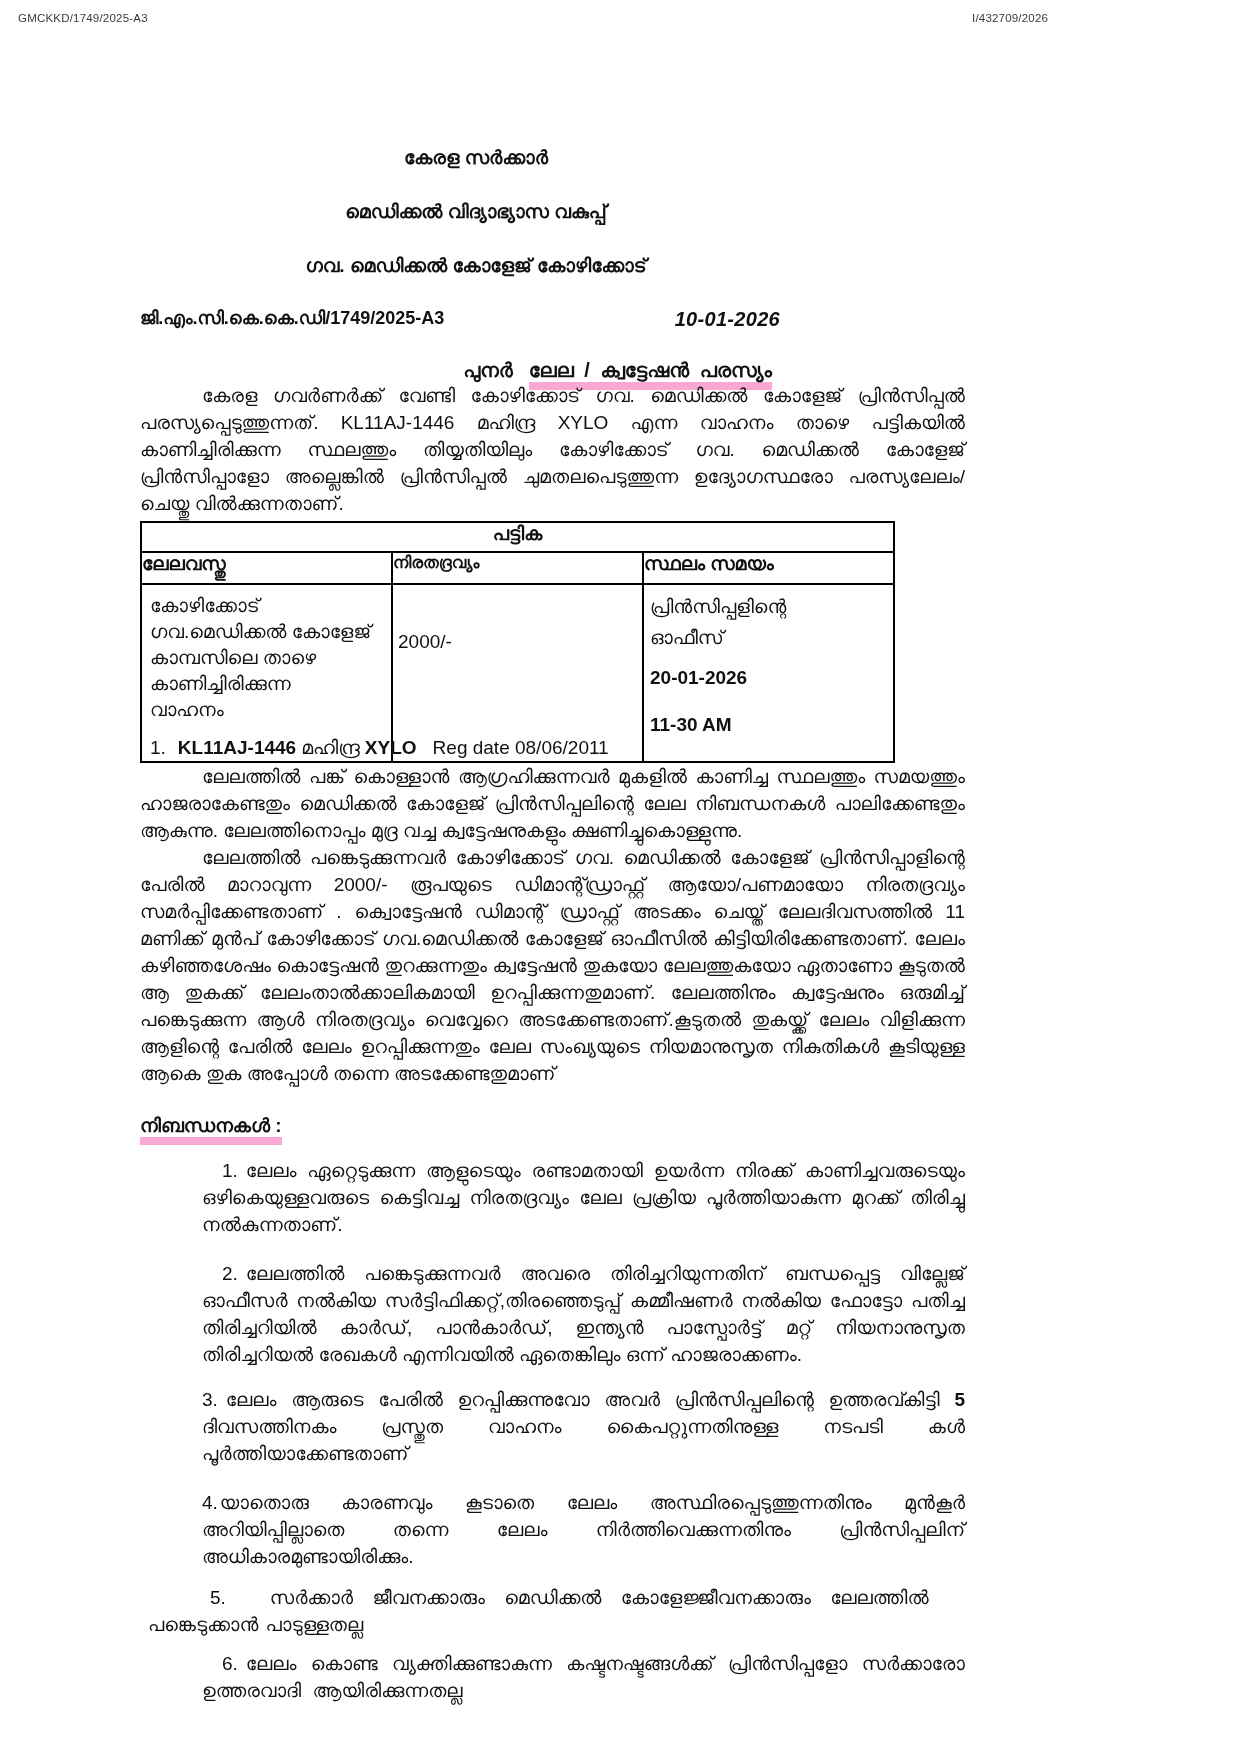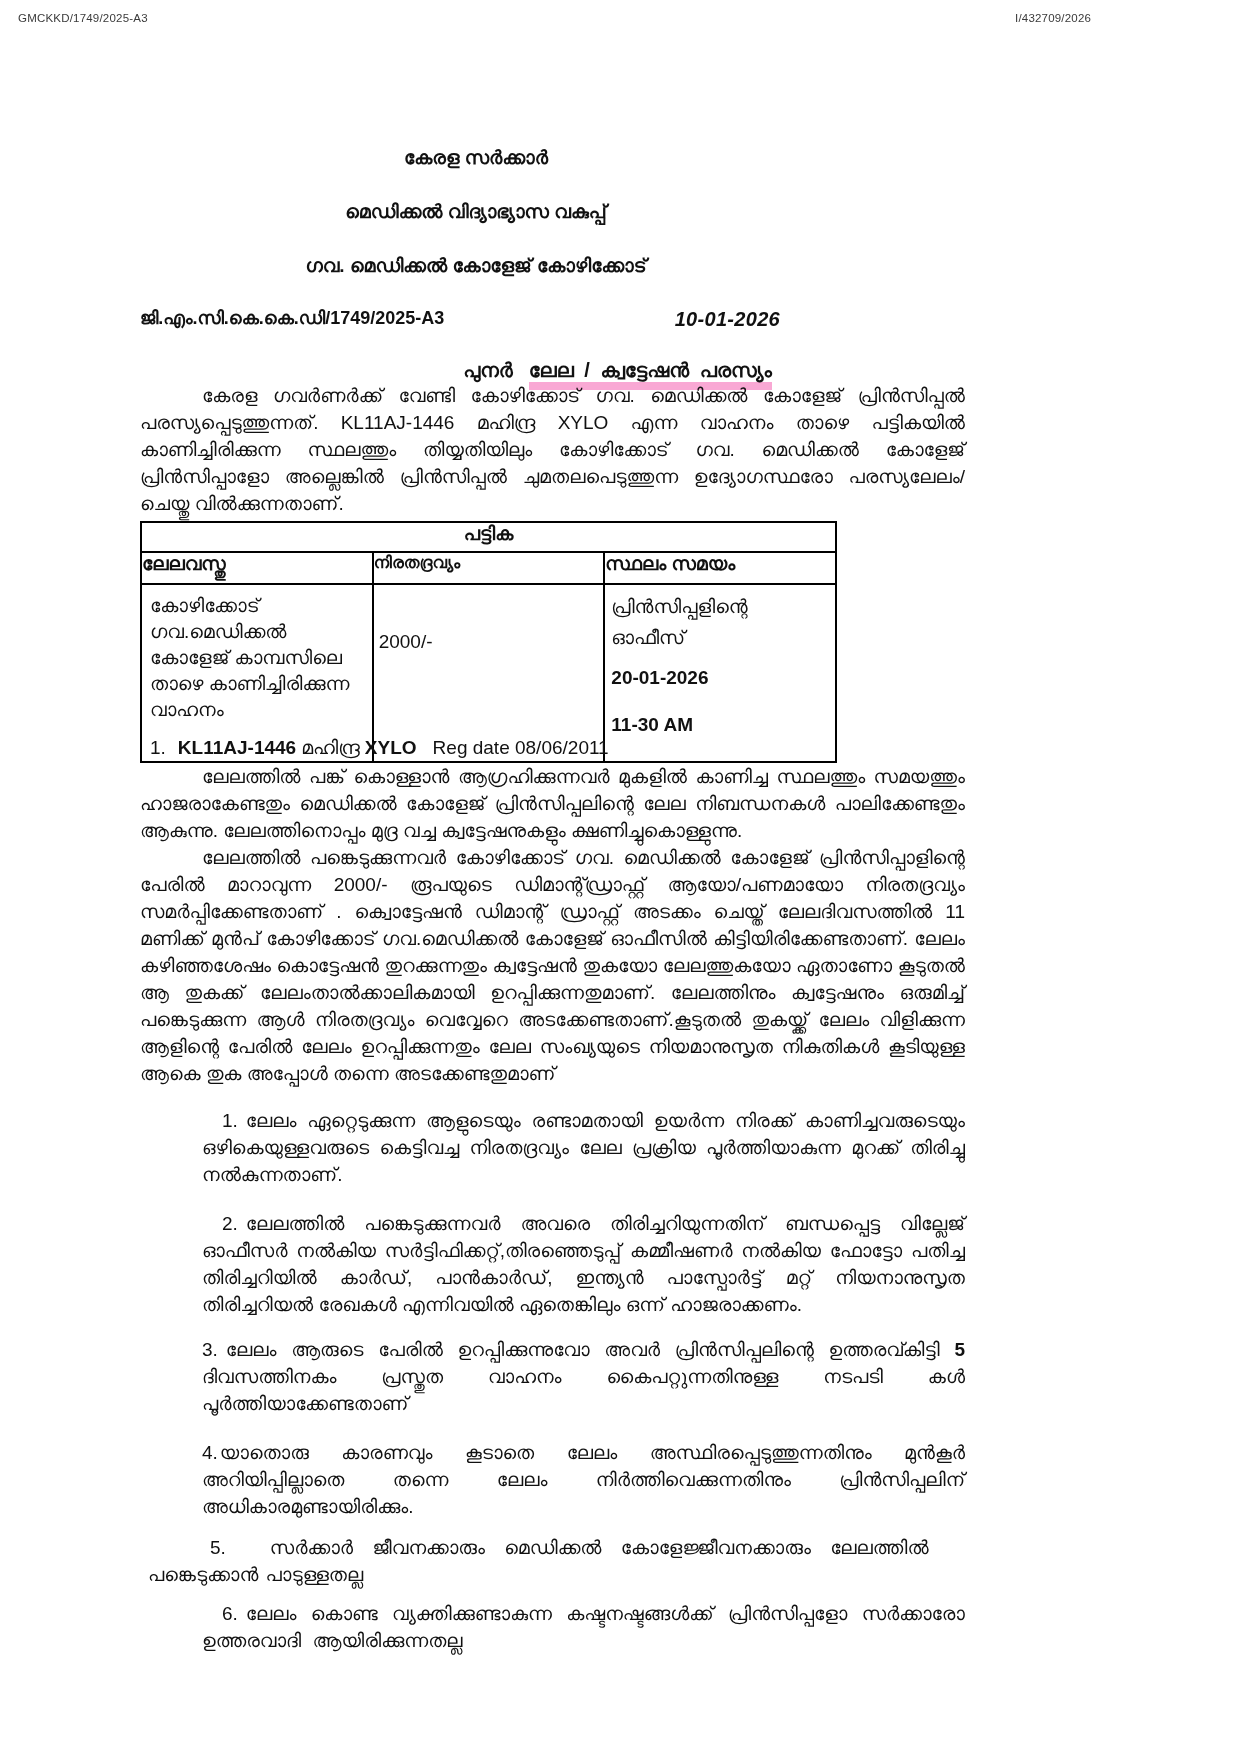--- a/index.html
+++ b/index.html
@@ -7,38 +7,38 @@
     position:relative;
     width:1240px;height:1755px;
     margin:0 auto;
     background:#ffffff;
     font-family:"Liberation Sans","DejaVu Sans",sans-serif;
     color:#111;
     overflow:hidden;
   }
   .corner{position:absolute;top:12px;font-size:11.5px;color:#3a3a3a;letter-spacing:.2px;}
   .corner.left{left:18px;}
-  .corner.right{left:1015px;}
+  .corner.right{left:972px;}
   .content{margin-left:140px;width:825px;}
   .titles{padding-top:146px;width:672px;text-align:center;}
   .title{font-size:19px;font-weight:bold;line-height:24px;margin-bottom:30px;}
   .refrow{display:flex;justify-content:space-between;align-items:flex-start;margin-top:26px;gap:24px;}
   .refno{font-size:18px;font-weight:bold;}
   .docdate{font-size:20px;font-weight:bold;margin-right:185px;letter-spacing:.3px;font-style:italic;}
   .subject{margin-top:28px;margin-left:130px;text-align:center;font-size:20px;font-weight:bold;word-spacing:5px;}
   .subject .prefix{margin-right:16px;}
   .u{border-bottom:8px solid #f9a8d4;padding-bottom:1px;}
   p.para{font-size:19px;line-height:27px;text-align:justify;margin:0;}
   p.indent{text-indent:62px;}
   .para1{margin-top:14px;}
   .para2{margin-top:28px;}
   .para3{margin-top:13px;}
   table.schedule{
     border-collapse:collapse;table-layout:fixed;
-    width:697px;margin-top:4px;
+    width:755px;margin-top:4px;
     font-size:19px;
   }
   table.schedule td{border:2px solid #000;padding:0;vertical-align:top;}
   td.cap{height:28px;text-align:center;font-weight:bold;vertical-align:middle;}
   td.th{height:30px;text-align:left;font-weight:bold;vertical-align:middle;}
   td.th.emd-h{font-size:16.5px;white-space:nowrap;}
   .col-item{width:577px;}
   .col-emd{width:80px;}
   .col-place{width:168px;}
   td.body-cell{height:150px;}
@@ -124,20 +124,23 @@
           </div>
         </td>
       </tr>
     </tbody>
       </table>
 
     <p class="para indent para2">ലേലത്തിൽ പങ്ക് കൊള്ളാൻ ആഗ്രഹിക്കുന്നവർ മുകളിൽ കാണിച്ച സ്ഥലത്തും സമയത്തും ഹാജരാകേണ്ടതും മെഡിക്കൽ കോളേജ് പ്രിൻസിപ്പലിന്റെ ലേല നിബന്ധനകൾ പാലിക്കേണ്ടതും ആകുന്നു. ലേലത്തിനൊപ്പം മുദ്ര വച്ച ക്വട്ടേഷനുകളും ക്ഷണിച്ചുകൊള്ളുന്നു.</p>
 
     <p class="para indent para3">ലേലത്തിൽ പങ്കെടുക്കുന്നവർ കോഴിക്കോട് ഗവ. മെഡിക്കൽ കോളേജ് പ്രിൻസിപ്പാളിന്റെ പേരിൽ മാറാവുന്ന 2000/- രൂപയുടെ ഡിമാന്റ്ഡ്രാഫ്റ്റ് ആയോ/പണമായോ നിരതദ്രവ്യം സമർപ്പിക്കേണ്ടതാണ് . ക്വൊട്ടേഷൻ ഡിമാന്റ് ഡ്രാഫ്റ്റ് അടക്കം ചെയ്ത് ലേലദിവസത്തിൽ 11 മണിക്ക് മുൻപ് കോഴിക്കോട് ഗവ.മെഡിക്കൽ കോളേജ് ഓഫീസിൽ കിട്ടിയിരിക്കേണ്ടതാണ്. ലേലം കഴിഞ്ഞശേഷം കൊട്ടേഷൻ തുറക്കുന്നതും ക്വട്ടേഷൻ തുകയോ ലേലത്തുകയോ ഏതാണോ കൂടുതൽ ആ തുകക്ക് ലേലംതാൽക്കാലികമായി ഉറപ്പിക്കുന്നതുമാണ്. ലേലത്തിനും ക്വട്ടേഷനും ഒരുമിച്ച് പങ്കെടുക്കുന്ന ആൾ നിരതദ്രവ്യം വെവ്വേറെ അടക്കേണ്ടതാണ്.കൂടുതൽ തുകയ്ക്ക് ലേലം വിളിക്കുന്ന ആളിന്റെ പേരിൽ ലേലം ഉറപ്പിക്കുന്നതും ലേല സംഖ്യയുടെ നിയമാനുസൃത നികുതികൾ കൂടിയുള്ള ആകെ തുക അപ്പോൾ തന്നെ അടക്കേണ്ടതുമാണ്</p>
 
+    <div class="cond-head">
+      <span class="u">നിബന്ധനകൾ :</span>
+    </div>
 
     <p class="cond cond-1"><span class="num">1.</span><span>ലേലം ഏറ്റെടുക്കുന്ന ആളുടെയും രണ്ടാമതായി ഉയർന്ന നിരക്ക് കാണിച്ചവരുടെയും ഒഴികെയുള്ളവരുടെ കെട്ടിവച്ച നിരതദ്രവ്യം ലേല പ്രക്രിയ പൂർത്തിയാകുന്ന മുറക്ക് തിരിച്ചു നൽകുന്നതാണ്.</span></p>
 
     <p class="cond cond-2"><span class="num">2.</span><span>ലേലത്തിൽ പങ്കെടുക്കുന്നവർ അവരെ തിരിച്ചറിയുന്നതിന് ബന്ധപ്പെട്ട വില്ലേജ് ഓഫീസർ നൽകിയ സർട്ടിഫിക്കറ്റ്,തിരഞ്ഞെടുപ്പ് കമ്മീഷണർ നൽകിയ ഫോട്ടോ പതിച്ച തിരിച്ചറിയിൽ കാർഡ്, പാൻകാർഡ്, ഇന്ത്യൻ പാസ്പോർട്ട് മറ്റ് നിയനാനുസൃത തിരിച്ചറിയൽ രേഖകൾ എന്നിവയിൽ ഏതെങ്കിലും ഒന്ന് ഹാജരാക്കണം.</span></p>
 
     <p class="cond cond-3"><span class="num">3.</span><span>ലേലം ആരുടെ പേരിൽ ഉറപ്പിക്കുന്നുവോ അവർ പ്രിൻസിപ്പലിന്റെ ഉത്തരവ്കിട്ടി </span><b>5</b><span> ദിവസത്തിനകം പ്രസ്തുത വാഹനം കൈപറ്റുന്നതിനുള്ള നടപടി കൾ പൂർത്തിയാക്കേണ്ടതാണ്</span></p>
 
     <p class="cond cond-4"><span class="num">4.</span><span>യാതൊരു കാരണവും കൂടാതെ ലേലം അസ്ഥിരപ്പെടുത്തുന്നതിനും മുൻകൂർ അറിയിപ്പില്ലാതെ തന്നെ ലേലം നിർത്തിവെക്കുന്നതിനും പ്രിൻസിപ്പലിന് അധികാരമുണ്ടായിരിക്കും.</span></p>
 
     <div class="cond cond-5">

